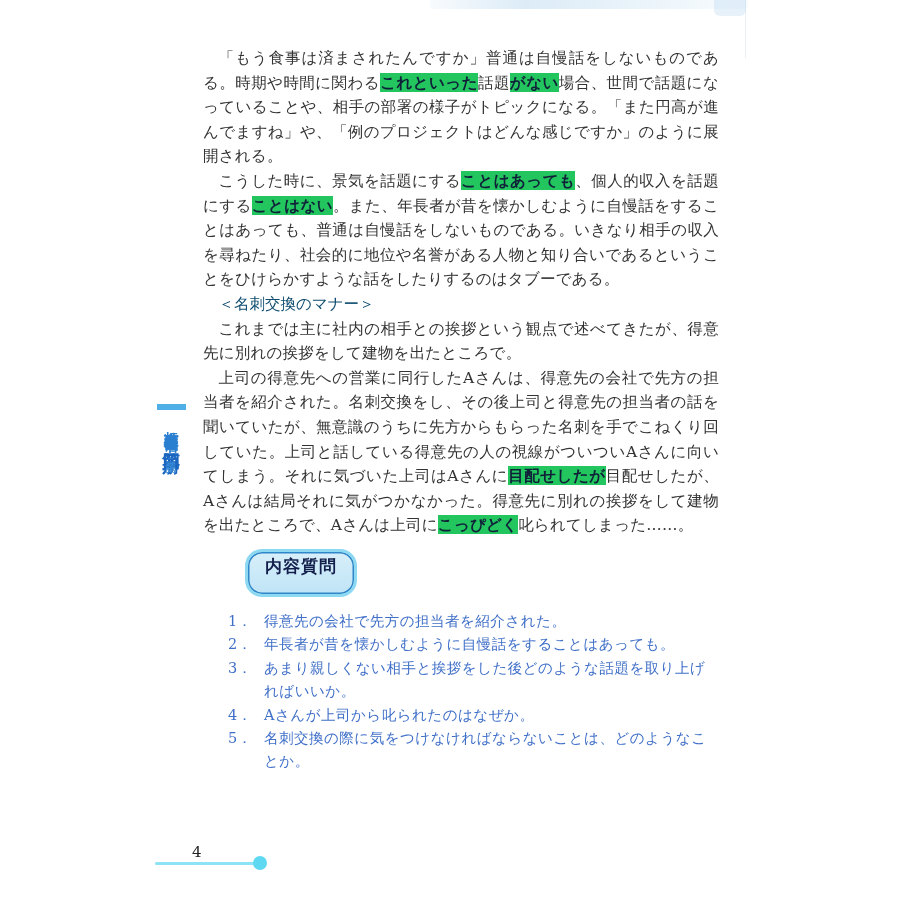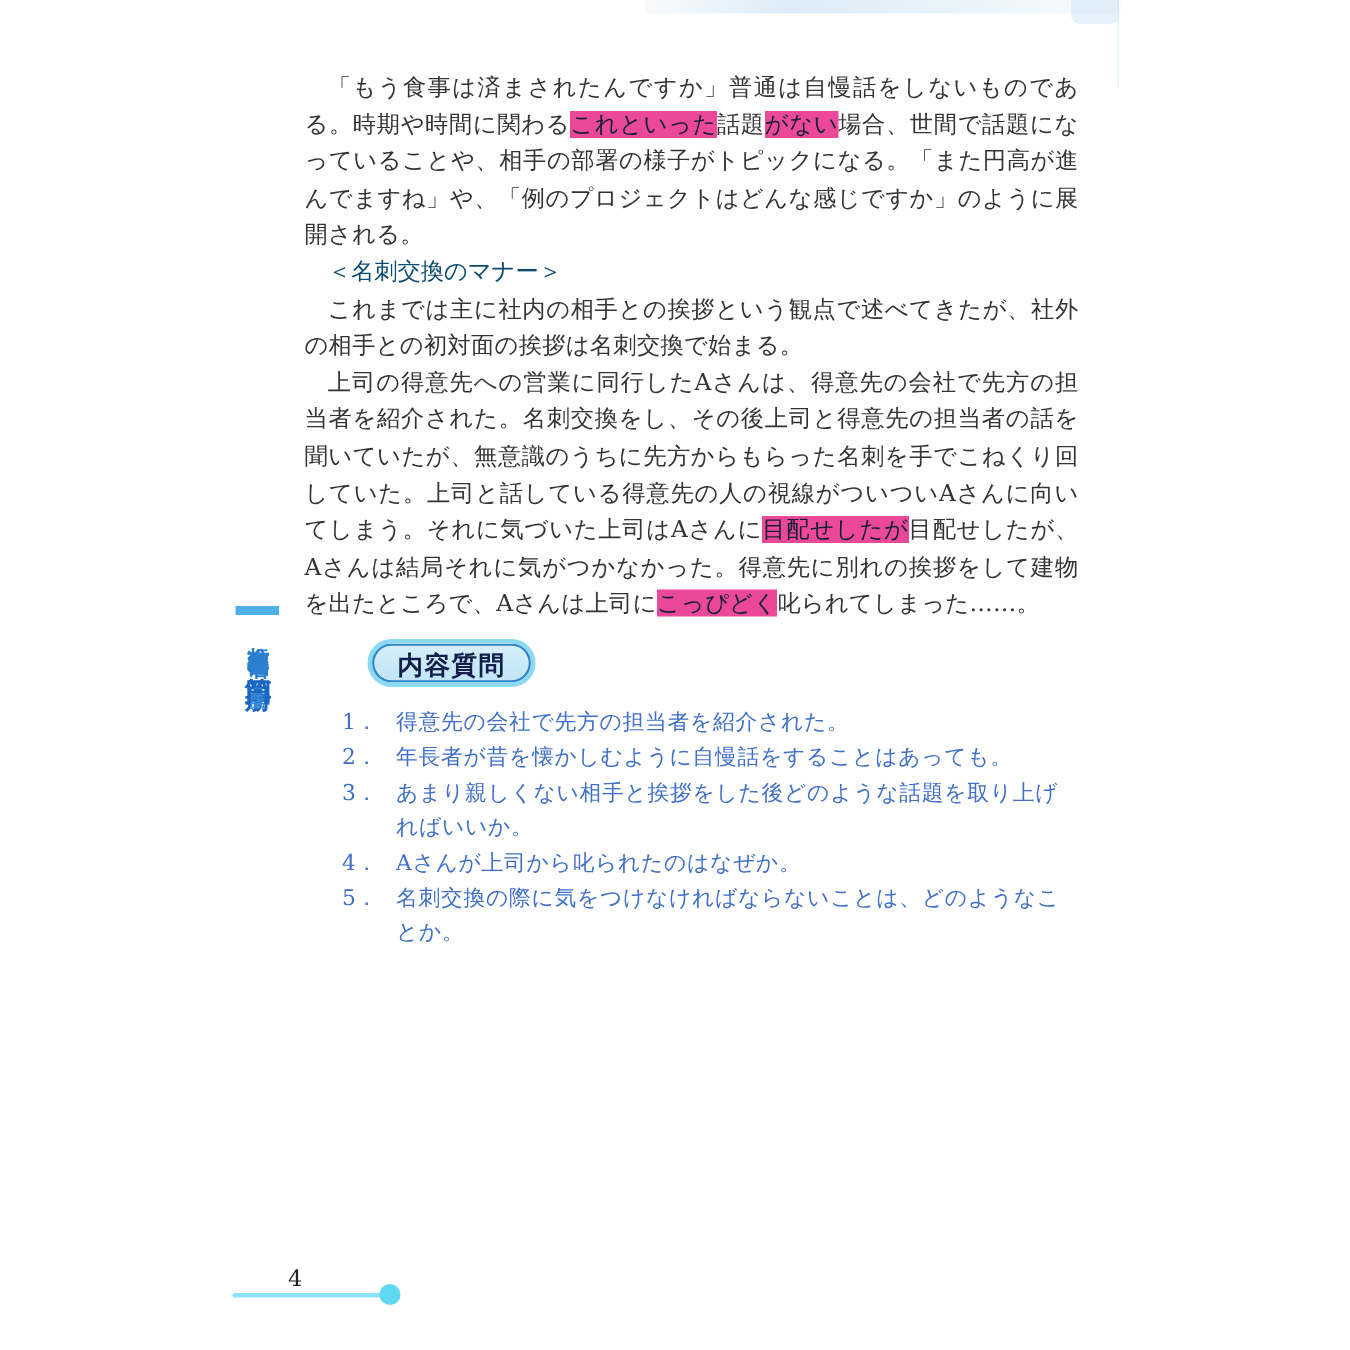--- a/index.html
+++ b/index.html
@@ -58,31 +58,31 @@
   
   .content {
     position: absolute; left: 203px; top: 46px; width: 516px;
   }
   .para {
     margin: 0; font-size: 15.5px; line-height: 24.6px;
     color: #333333; text-align: justify; text-indent: 1em;
     letter-spacing: 0.2px;
   }
   .hl {
-    background: #ec4899; color: #102038; font-weight: normal;
+    background: #22c55e; color: #102038; font-weight: bold;
   }
   .section-header {
     margin: 0; font-size: 15.5px; line-height: 24.6px; font-weight: normal;
     color: #0c4a6e; text-indent: 1em;
   }
 
   
   .badge {
     display: inline-block; margin: 11px 0 0 42px;
-    padding: 3px 17px 0 17px;
+    padding: 3px 17px 16px 17px;
     background: linear-gradient(#d8effa, #bfe4f6);
     border: 3px solid #8ed9f2; border-radius: 17px;
     box-shadow: inset 0 0 0 1.5px #2f86c8;
   }
   .badge-label {
     font-family: "DejaVu Sans", "Liberation Sans", sans-serif;
     font-weight: bold; font-size: 17px; color: #131f4b;
     letter-spacing: 1px;
   }
 
@@ -119,22 +119,23 @@
 
 <aside class="spine">
   <div class="spine-bar"></div>
   <div class="spine-series">标准商务基础日语</div>
   <div class="spine-volume">第四册</div>
   <div class="spine-edition">（第二版）</div>
 </aside>
 
 <main class="content">
   <p class="para"><span>「もう食事は済まされたんですか」普通は自慢話をしないものである。時期や時間に関わる</span><span class="hl">これといった</span><span>話題</span><span class="hl">がない</span><span>場合、世間で話題になっていることや、相手の部署の様子がトピックになる。「また円高が進んでますね」や、「例のプロジェクトはどんな感じですか」のように展開される。</span></p>
+  <p class="para"><span>こうした時に、景気を話題にする</span><span class="hl">ことはあっても</span><span>、個人的収入を話題にする</span><span class="hl">ことはない</span><span>。また、年長者が昔を懐かしむように自慢話をすることはあっても、普通は自慢話をしないものである。いきなり相手の収入を尋ねたり、社会的に地位や名誉がある人物と知り合いであるということをひけらかすような話をしたりするのはタブーである。</span></p>
   <h3 class="section-header">＜名刺交換のマナー＞</h3>
-  <p class="para"><span>これまでは主に社内の相手との挨拶という観点で述べてきたが、社外の相手との初対面の挨拶は名刺交換で始まる。</span></p>
+  <p class="para"><span>これまでは主に社内の相手との挨拶という観点で述べてきたが、得意先に別れの挨拶をして建物を出たところで。</span></p>
   <p class="para"><span>上司の得意先への営業に同行したAさんは、得意先の会社で先方の担当者を紹介された。名刺交換をし、その後上司と得意先の担当者の話を聞いていたが、無意識のうちに先方からもらった名刺を手でこねくり回していた。上司と話している得意先の人の視線がついついAさんに向いてしまう。それに気づいた上司はAさんに</span><span class="hl">目配せしたが</span><span>目配せしたが、Aさんは結局それに気がつかなかった。得意先に別れの挨拶をして建物を出たところで、Aさんは上司に</span><span class="hl">こっぴどく</span><span>叱られてしまった……。</span></p>
 
   <div class="badge">
     <span class="badge-label">内容質問</span>
   </div>
 
   <ol class="questions">
     <li class="question-row">
       <span class="q-num">1．</span>
       <span class="q-text">得意先の会社で先方の担当者を紹介された。</span>

